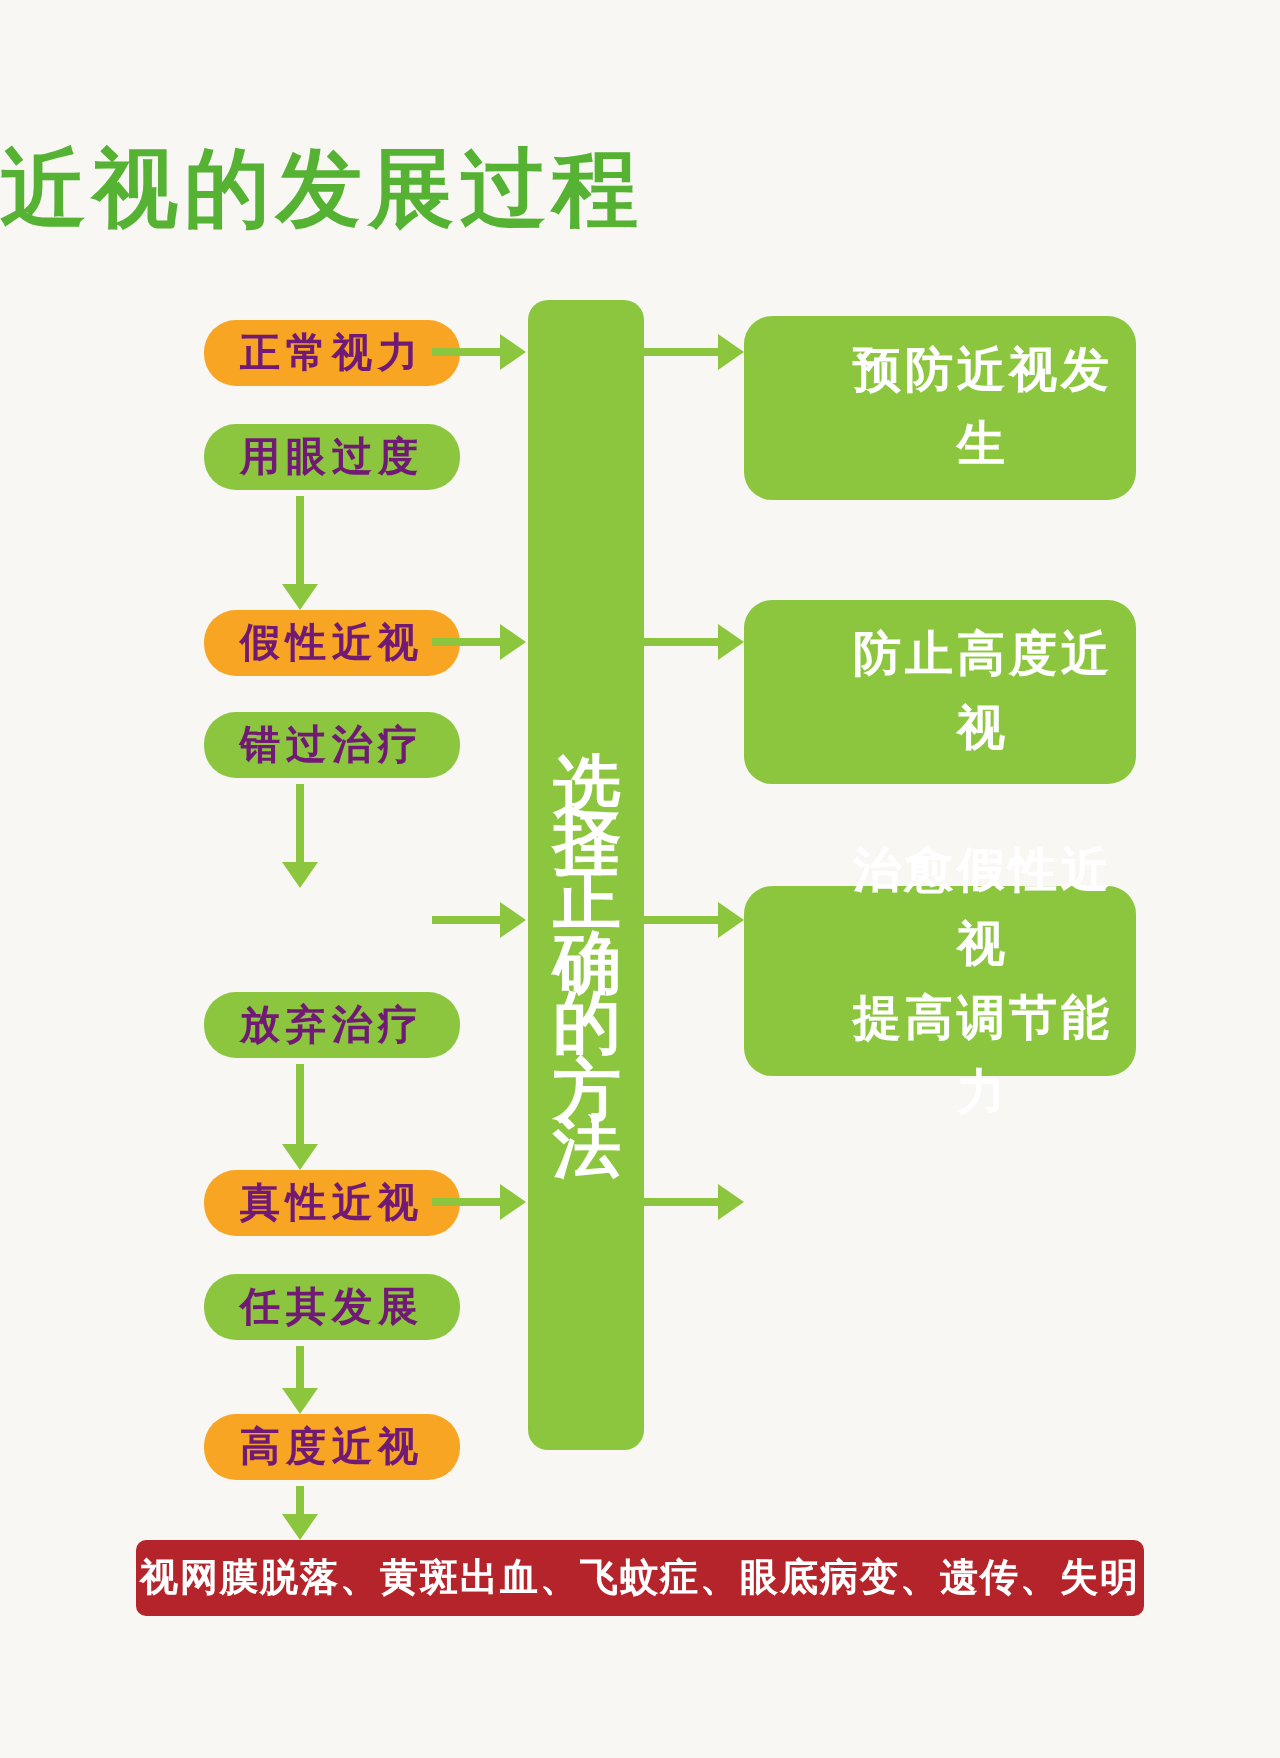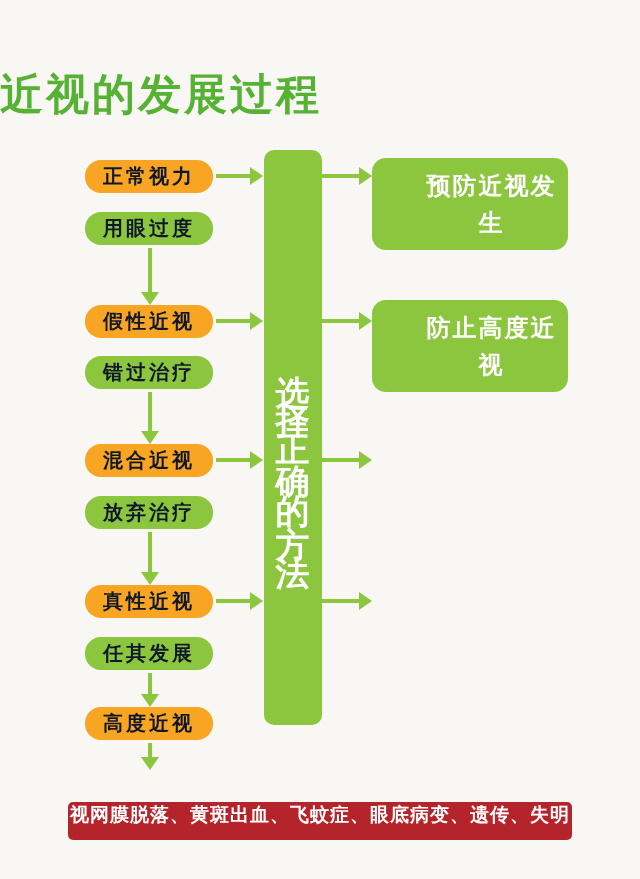--- a/index.html
+++ b/index.html
@@ -7,22 +7,22 @@
   body { font-family:"Liberation Sans","DejaVu Sans",sans-serif; }
   .canvas { position:relative; width:640px; height:879px; background:#f8f7f3; margin:0 auto; overflow:hidden; }
 
   .title {
     position:absolute; top:66px; left:0; width:100%;
     text-align:left; font-size:43px; font-weight:bold;
     color:#55b233; letter-spacing:3px;
   }
 
   .stage, .cause {
-    position:absolute; left:85px; width:128px; height:33px;
-    border-radius:16px; color:#0f172a; font-size:20px; font-weight:bold;
+    position:absolute; left:102px; width:128px; height:33px;
+    border-radius:16px; color:#701a75; font-size:20px; font-weight:bold;
     display:flex; align-items:center; justify-content:center;
     letter-spacing:3px;
   }
   .stage { background:#f7a522; }
   .cause { background:#8cc63f; }
 
   .center-bar {
     position:absolute; left:264px; top:150px; width:58px; height:575px;
     background:#8cc63f; border-radius:10px;
     display:flex; align-items:center; justify-content:center;
@@ -36,23 +36,22 @@
   .outcome {
     position:absolute; left:372px; width:196px;
     background:#8cc63f; border-radius:14px; color:#fff; font-weight:bold;
     display:flex; flex-direction:column; align-items:center; justify-content:center;
     font-size:24px; letter-spacing:2px; line-height:37px; text-align:center;padding-left:43px;
   }
 
   .footer-bar {
     position:absolute; left:68px; top:770px; width:504px; height:38px;
     background:#b6242b; border-radius:5px; color:#fff; font-size:19px;
-    display:flex; align-items:flex-start; justify-content:center; letter-spacing:1px;
+    display:flex; align-items:center; justify-content:center; letter-spacing:1px;
     font-weight:bold;
-    margin-top:32px;
   }
 
   .v-arrow { position:absolute; width:4px; background:#8cc63f; left:148px; }
   .v-arrow::after {
     content:""; position:absolute; left:50%; transform:translateX(-50%);
     bottom:-13px; width:0; height:0;
     border-left:9px solid transparent; border-right:9px solid transparent;
     border-top:13px solid #8cc63f;
   }
   .h-arrow { position:absolute; height:4px; background:#8cc63f; }
@@ -69,21 +68,20 @@
 <div class="canvas">
 
   <div class="title">近视的发展过程</div>
 
   <div class="stage" style="top:160px">正常视力</div>
   <div class="cause" style="top:212px">用眼过度</div>
 
   <div class="stage" style="top:305px">假性近视</div>
   <div class="cause" style="top:356px">错过治疗</div>
 
-  <div class="stage" style="top:444px">混合近视</div>
   <div class="cause" style="top:496px">放弃治疗</div>
 
   <div class="stage" style="top:585px">真性近视</div>
   <div class="cause" style="top:637px">任其发展</div>
 
   <div class="stage" style="top:707px">高度近视</div>
 
   <div class="v-arrow" style="top:248px;height:44px"></div>
   <div class="v-arrow" style="top:392px;height:39px"></div>
   <div class="v-arrow" style="top:532px;height:40px"></div>
@@ -103,18 +101,22 @@
   <div class="h-arrow" style="left:322px;top:319px;width:37px"></div>
   <div class="h-arrow" style="left:322px;top:458px;width:37px"></div>
   <div class="h-arrow" style="left:322px;top:599px;width:37px"></div>
 
   <div class="outcome" style="top:158px;height:92px">
     <span>预防近视发生</span>
   </div>
   <div class="outcome" style="top:300px;height:92px">
     <span>防止高度近视</span>
   </div>
+  <div class="outcome" style="top:443px;height:95px">
+    <span>治愈假性近视</span>
+    <span>提高调节能力</span>
+  </div>
 
   <div class="footer-bar">
     <span>视网膜脱落、黄斑出血、飞蚊症、眼底病变、遗传、失明</span>
   </div>
 
 </div>
 
 </body></html>

